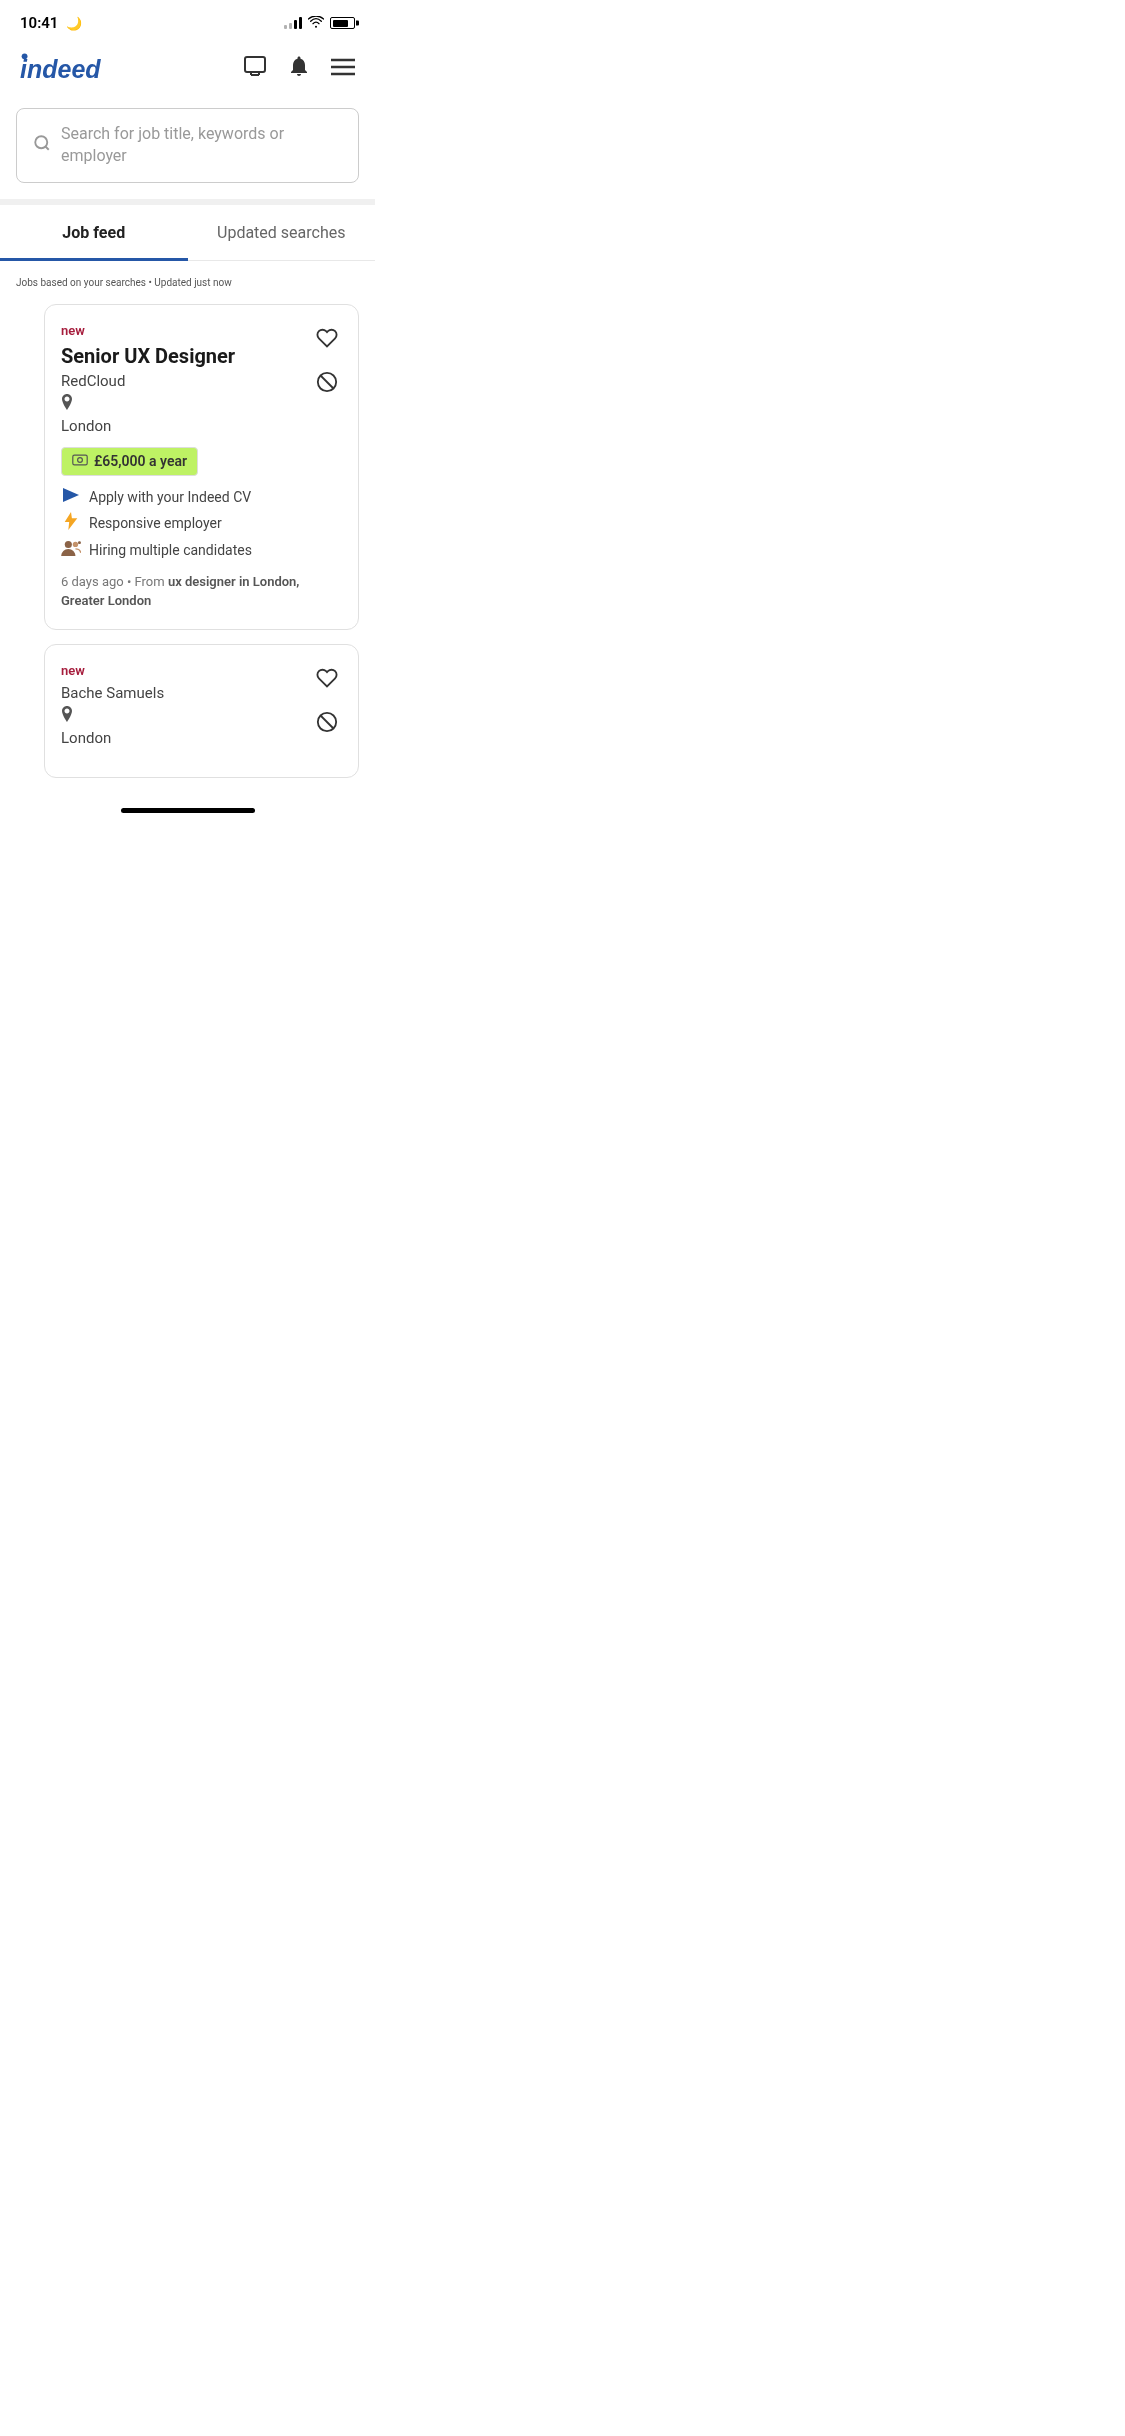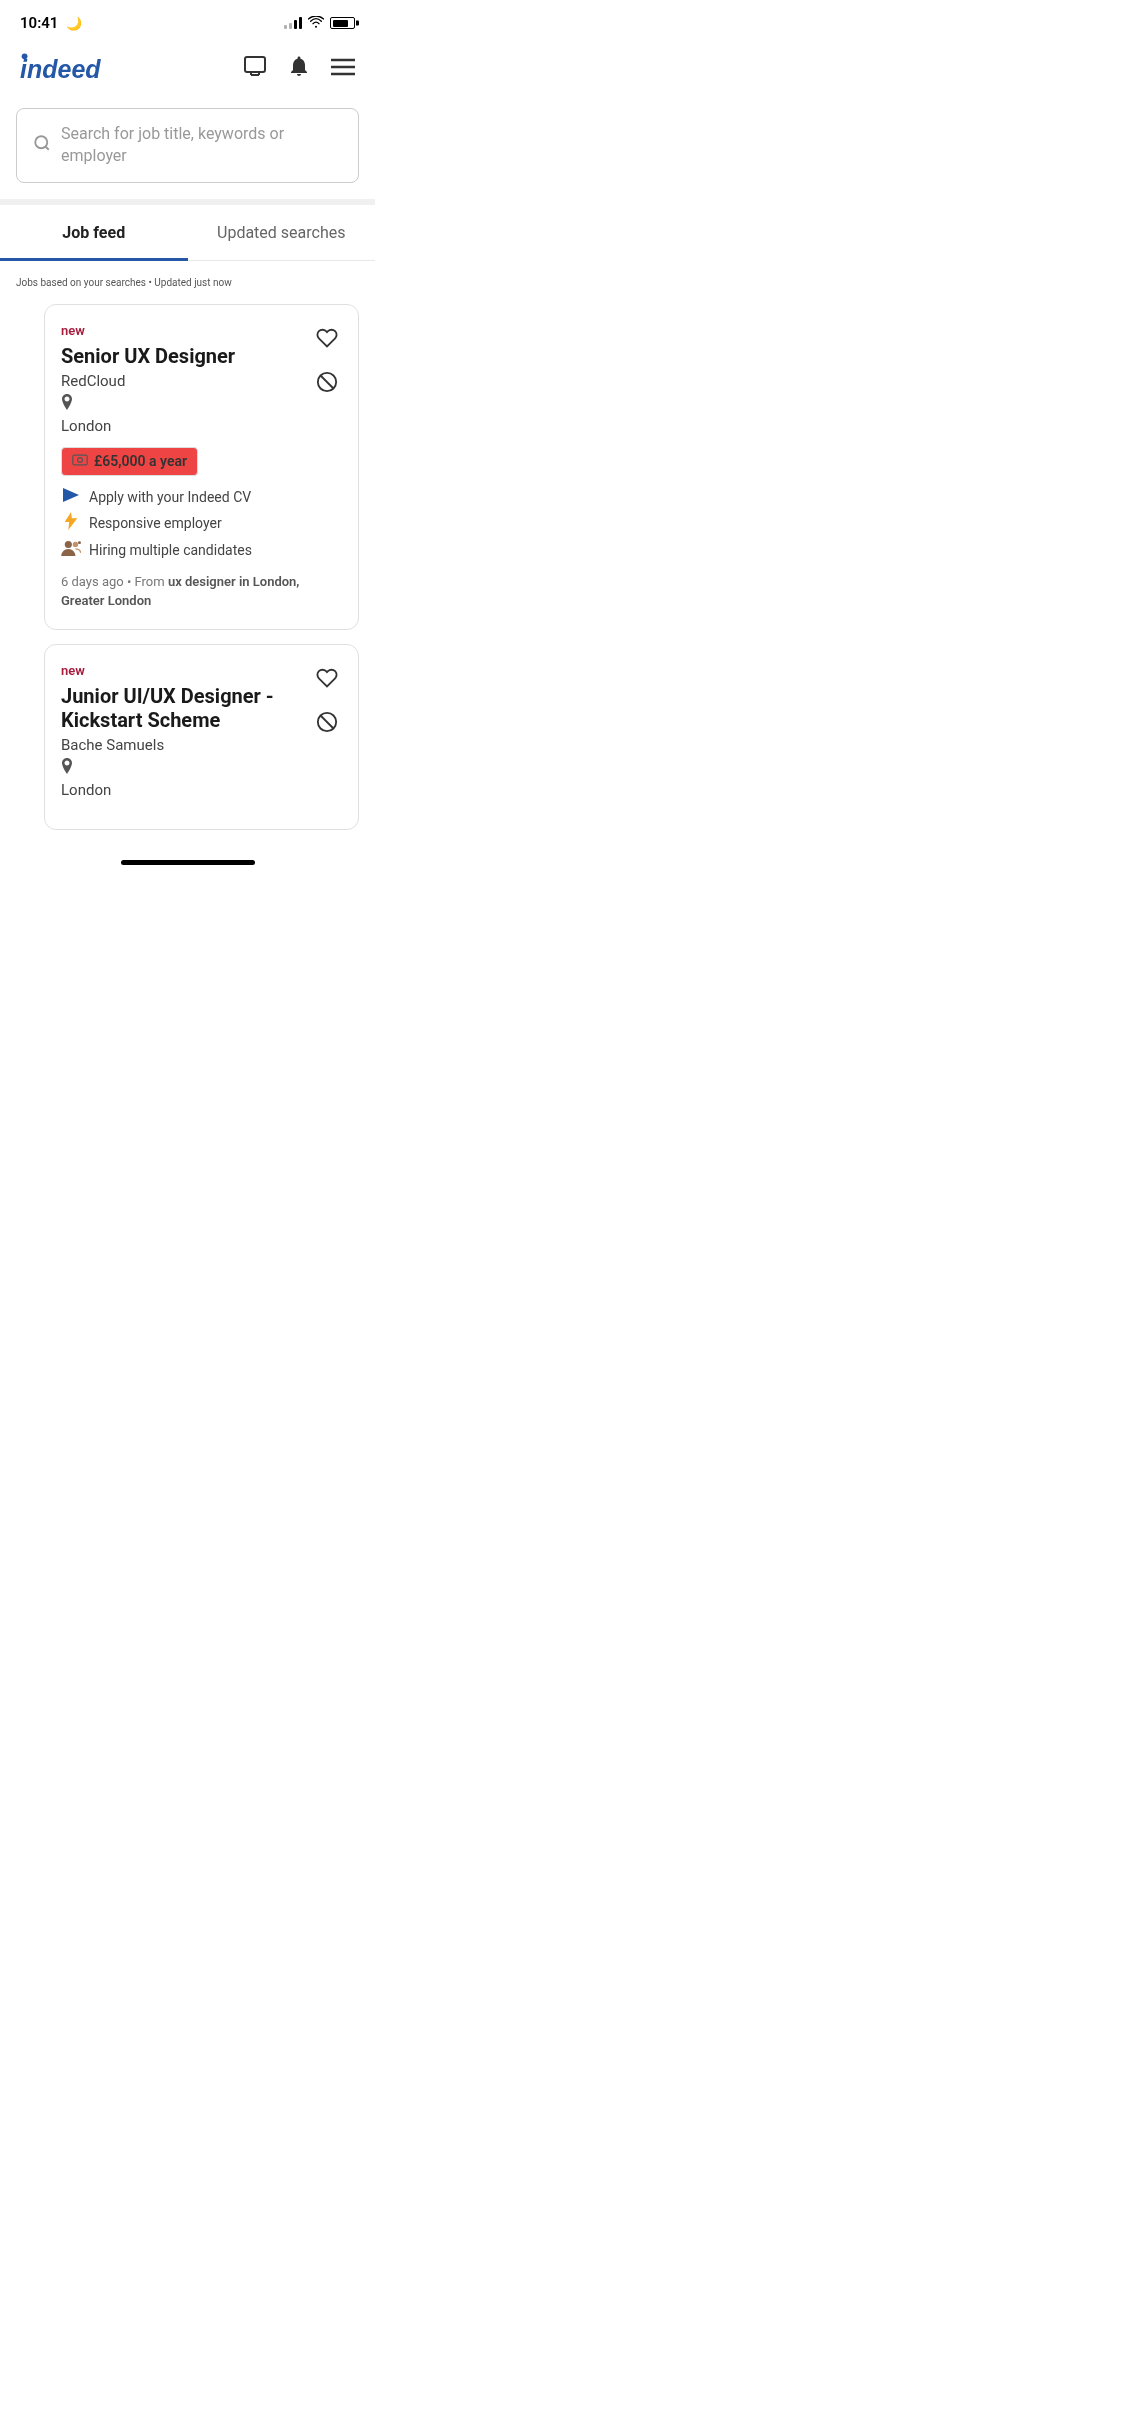--- a/index.html
+++ b/index.html
@@ -264,21 +264,21 @@
 
     .location-pin {
       font-size: 14px;
       color: #555;
     }
 
     .salary-badge {
       display: inline-flex;
       align-items: center;
       gap: 6px;
-      background: #ef4444;
+      background: #bef264;
       border: 1px solid #ddd;
       border-radius: 4px;
       padding: 5px 10px;
       font-size: 14px;
       font-weight: 600;
       color: #333;
       margin-bottom: 12px;
     }
 
     .salary-icon {
@@ -507,21 +507,20 @@
         </svg>
       </div>
       <div class="card-action-btn">
         <svg width="22" height="22" viewBox="0 0 24 24" fill="none" stroke="#333" stroke-width="2">
           <circle cx="12" cy="12" r="10"></circle>
           <line x1="4.93" y1="4.93" x2="19.07" y2="19.07"></line>
         </svg>
       </div>
     </div>
     <div class="new-badge">new</div>
-    <div class="job-title">Junior UI/UX Designer - Kickstart Scheme</div>
     <div class="company-name">Bache Samuels</div>
     <div class="location">
       <span class="location-pin">
         <svg width="12" height="16" viewBox="0 0 12 16" fill="#555">
           <path d="M6 0C3.24 0 1 2.24 1 5c0 3.75 5 11 5 11s5-7.25 5-11c0-2.76-2.24-5-5-5zm0 7.5C4.62 7.5 3.5 6.38 3.5 5s1.12-2.5 2.5-2.5 2.5 1.12 2.5 2.5-1.12 2.5-2.5 2.5z"></path>
         </svg>
       </span>
       <span>London</span>
     </div>
   </div>

